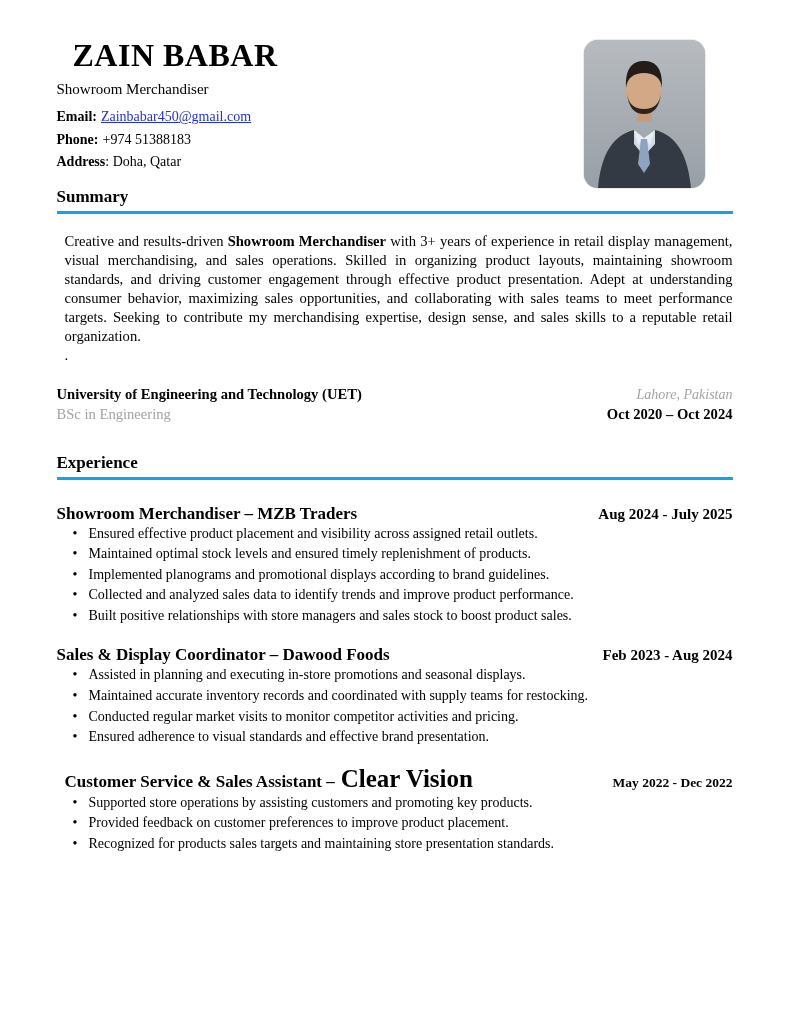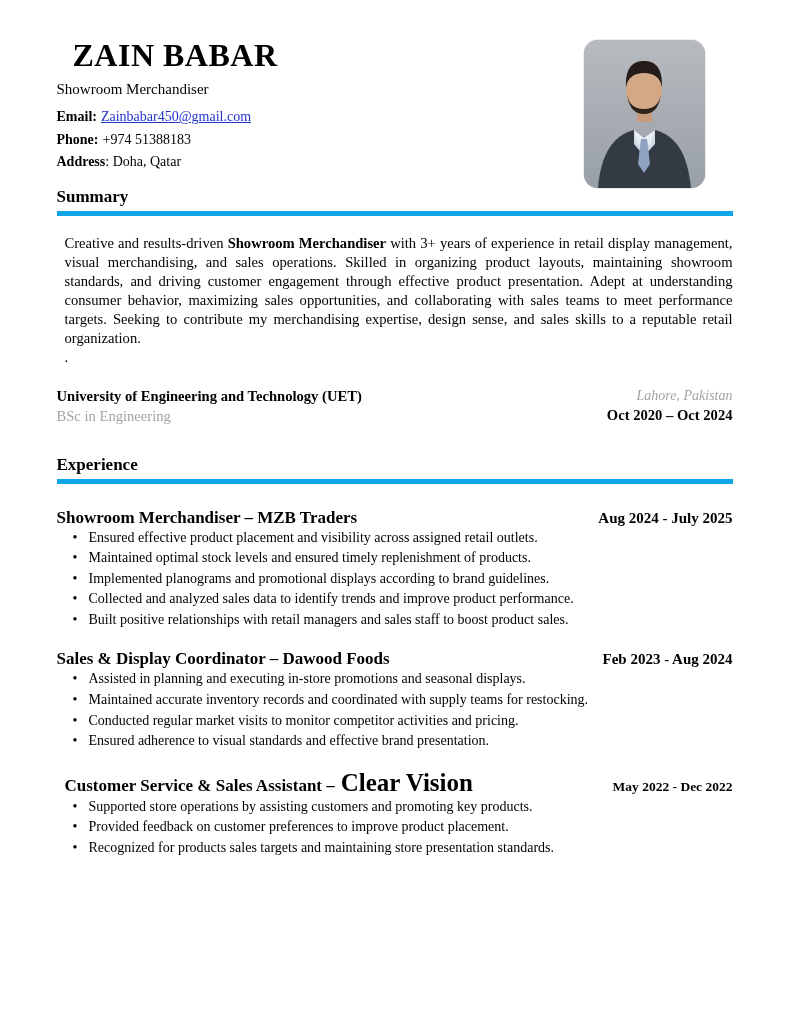--- a/index.html
+++ b/index.html
@@ -39,39 +39,39 @@
     background: #aab0b6;
     box-shadow: 0 0 0 1px rgba(0,0,0,0.08);
   }
   .photo svg { display: block; width: 100%; height: 100%; }
   
   .sec-heading {
     font-size: 17px;
     font-weight: 700;
     margin: 0;
     padding-bottom: 4px;
-    border-bottom: 5px solid #0ea5e9;
+    border-bottom: 3px solid #0ea5e9;
   }
   .sec-heading.summary { margin-top: 14px; }
   .sec-heading.education { margin-top: 30px; padding-left: 8px; }
   .sec-heading.experience { margin-top: 28px; }
   
   .summary-text {
     margin: 18px 0 0 8px;
     font-size: 14.6px;
     line-height: 1.3;
     text-align: justify;
   }
   .summary-text b { font-weight: 700; }
   .trailing-mark { margin: 0 0 0 8px; font-size: 14.6px; line-height: 1.3; }
   
   .edu-row {
     display: flex;
     justify-content: space-between;
-    align-items: flex-start;
+    align-items: flex-end;
     margin-top: 20px;
   }
   .edu-school { font-size: 14.6px; font-weight: 700; line-height: 1.35; }
   .edu-degree { font-size: 14.6px; color: #a3a3a3; line-height: 1.35; }
   .edu-location { font-size: 14px; font-style: italic; color: #a3a3a3; text-align: right; line-height: 1.35; }
   .edu-dates { font-size: 14.6px; font-weight: 700; text-align: right; line-height: 1.35; }
   
   .job-title-row {
     display: flex;
     justify-content: space-between;
@@ -173,21 +173,21 @@
     <div class="job job-1">
       <div class="job-title-row">
         <div class="job-title">Showroom Merchandiser – MZB Traders</div>
         <div class="job-dates">Aug 2024 - July 2025</div>
       </div>
       <ul class="bullets">
         <li>Ensured effective product placement and visibility across assigned retail outlets.</li>
         <li>Maintained optimal stock levels and ensured timely replenishment of products.</li>
         <li>Implemented planograms and promotional displays according to brand guidelines.</li>
         <li>Collected and analyzed sales data to identify trends and improve product performance.</li>
-        <li>Built positive relationships with retail managers and sales staff to boost product sales.</li>
+        <li>Built positive relationships with store managers and sales stock to boost product sales.</li>
       </ul>
     </div>
 
     <div class="job job-2">
       <div class="job-title-row">
         <div class="job-title">Sales &amp; Display Coordinator – Dawood Foods</div>
         <div class="job-dates">Feb 2023 - Aug 2024</div>
       </div>
       <ul class="bullets">
         <li>Assisted in planning and executing in-store promotions and seasonal displays.</li>

